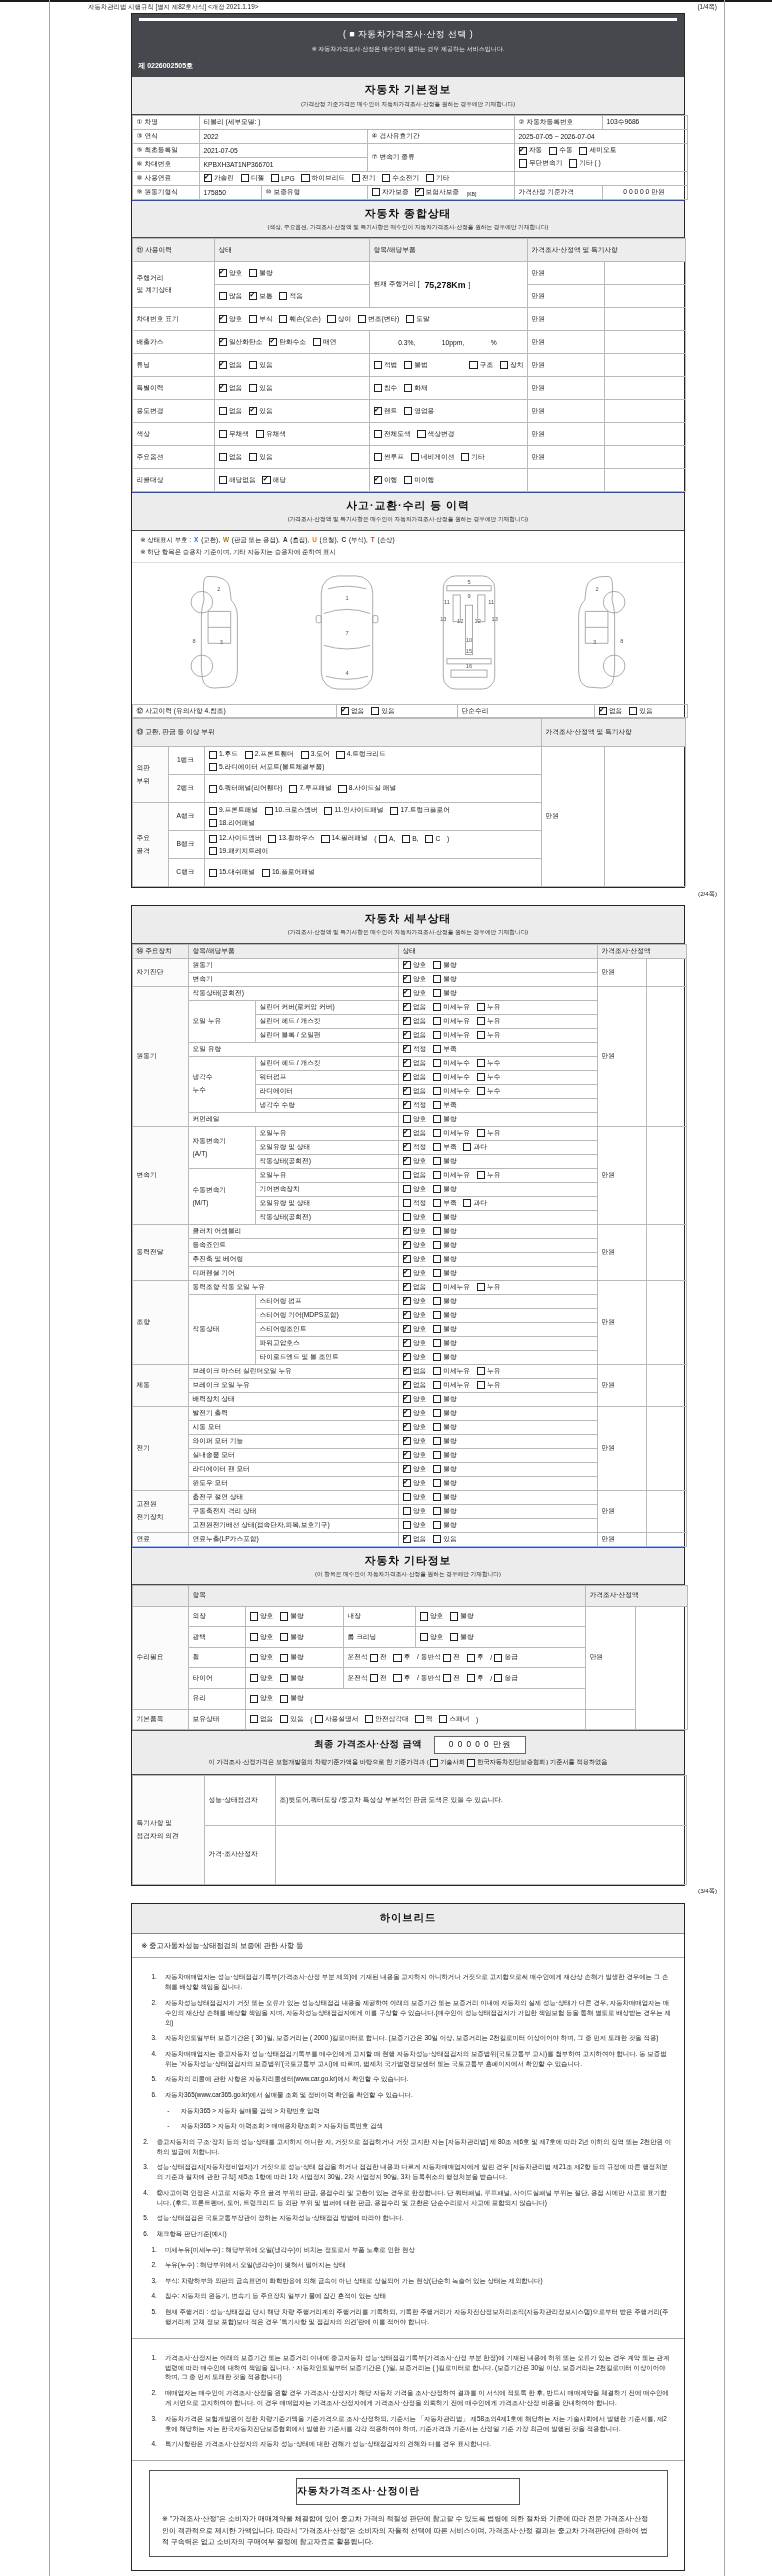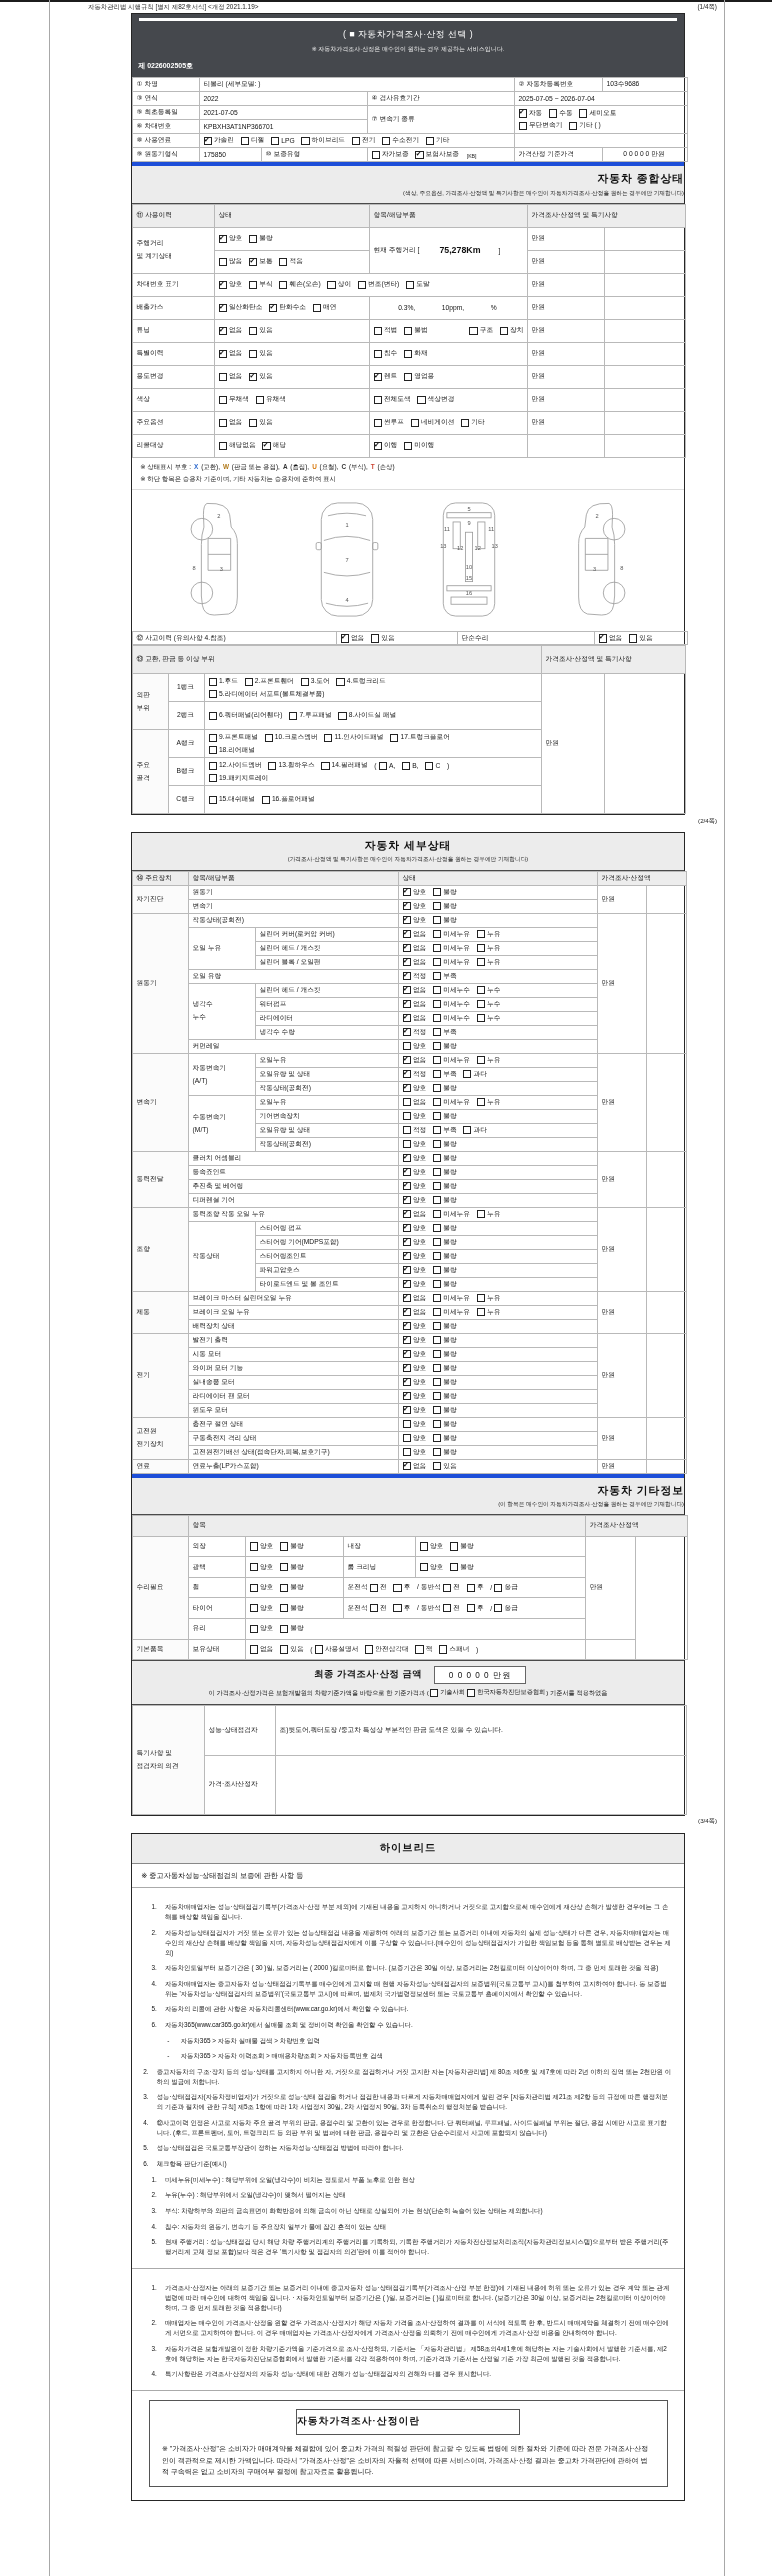--- a/index.html
+++ b/index.html
@@ -15,21 +15,21 @@
 
   .block{border:1.5px solid #262626;background:#fff;}
   .dark{background:#45484d;color:#fff;padding:3.1px 6.2px 6.2px;}
   .dark .stripe{height:2.6px;background:#fff;margin:1px 1px 8.2px;}
   .dark .t1{text-align:center;font-size:15.5px;font-weight:bold;letter-spacing:1.5px;}
   .dark .t2{text-align:center;font-size:8.8px;margin-top:5.7px;letter-spacing:0.5px;}
   .dark .t3{text-align:center;font-size:6px;margin-top:3.6px;color:#f0f0f0;}
   .dark .docno{font-size:7px;font-weight:bold;margin-top:7.2px;}
 
   .sechead{background:#ececec;text-align:center;padding:6.2px 0 5.2px;border-bottom:1px solid #4a4a4a;}
-  .sechead.bt{border-top:4px solid #1d4ed8;text-align:right;}
+  .sechead.bt{border-top:1px solid #1d4ed8;}
   .sechead .h1{font-size:10.8px;font-weight:bold;letter-spacing:1px;}
   .sechead .h2{font-size:5.7px;margin-top:3.1px;color:#222;}
 
   table{border-collapse:collapse;width:100%;table-layout:fixed;}
   td{border:0.5px solid #b9b9b9;font-size:6.7px;padding:1.5px 3.6px;vertical-align:middle;word-break:keep-all;}
   .t-basic tr{height:14px;} .t-overall tr{height:23px;} .t-acc1 tr{height:12.4px;}
   .t-acc2 tr{height:28px;} .t-detail tr{height:14px;} .t-extra tr{height:20.6px;}
   .t-opinion tr{height:50px;} .t-opinion tr:last-child{height:59px;}
   td.hdr{background:#ededed;}
   td.grp{text-align:center;background:#fbfbfb;}
@@ -38,21 +38,21 @@
   td.ctr .cellflex{justify-content:center;}
   td.spread .cellflex{justify-content:space-evenly;}
   .cellflex{display:flex;flex-wrap:wrap;align-items:center;row-gap:1.5px;}
   .opt{display:inline-flex;align-items:center;margin-right:6.7px;white-space:nowrap;}
   .opt:last-child{margin-right:0;}
   .box{width:6.2px;height:6.2px;border:1px solid #222;margin-right:2.1px;position:relative;background:#fff;flex:none;}
   .box.on::after{content:"\2714";position:absolute;left:-0.5px;top:-2.1px;font-size:6.7px;font-weight:bold;color:#111;}
   .brk{flex-basis:100%;height:0.5px;}
   .gap{flex:1;}
   .t{margin-right:2.1px;}
-  .big{font-size:8.8px;font-weight:bold;margin:0 18px;}
+  .big{font-size:8.8px;font-weight:bold;margin:0 3px;}
   .small{font-size:5.2px;color:#222;margin-left:1px;align-self:flex-end;}
 
   .legend{padding:5.2px 8.2px 1px;font-size:6.4px;}
   .legend .row2{margin-top:3.1px;}
   .legend b{font-weight:bold;margin:0 1px 0 3.1px;}
   .diagwrap{display:flex;justify-content:center;gap:14.4px;padding:5.2px 0 7.2px;border-top:0.5px solid #ddd;margin-top:4.1px;}
   .diag{display:block;}
   .diag path,.diag rect,.diag circle,.diag line{fill:none;stroke:#9a9a9a;stroke-width:1.6;}
   .diag text{fill:#555;font-size:11px;font-family:"Liberation Sans",sans-serif;stroke:none;}
 
@@ -89,20 +89,24 @@
   </div>
 
   <div class="block">
     <div class="dark">
       <div class="stripe"></div>
       <div class="t2">( ■ 자동차가격조사·산정 선택 )</div>
       <div class="t3">※ 자동차가격조사·산정은 매수인이 원하는 경우 제공하는 서비스입니다.</div>
       <div class="docno">제 0226002505호</div>
     </div>
 
+    <div class="sechead">
+      <div class="h1">자동차 기본정보</div>
+      <div class="h2">(가격산정 기준가격은 매수인이 자동차가격조사·산정을 원하는 경우에만 기재합니다)</div>
+    </div>
     <table class="t-basic">
       <colgroup>
           <col style="width:67px">
           <col style="width:62px">
           <col style="width:106px">
           <col style="width:147px">
           <col style="width:88px">
           <col style="width:85px">
         </colgroup>
       <tbody>
@@ -684,20 +688,24 @@
             <td>
               <div class="cellflex"></div>
             </td>
             <td>
               <div class="cellflex"></div>
             </td>
           </tr>
         </tbody>
     </table>
 
+    <div class="sechead bt">
+      <div class="h1">사고·교환·수리 등 이력</div>
+      <div class="h2">(가격조사·산정액 및 특기사항은 매수인이 자동차가격조사·산정을 원하는 경우에만 기재합니다)</div>
+    </div>
     <div class="legend">
       <div><span>※ 상태표시 부호 :</span><b style="color: rgb(47, 107, 206);">X</b><span> (교환),</span><b style="color: rgb(176, 120, 24);">W</b><span> (판금 또는 용접),</span><b style="color: rgb(51, 51, 51);">A</b><span> (흠집),</span><b style="color: rgb(217, 120, 10);">U</b><span> (요철),</span><b style="color: rgb(51, 51, 51);">C</b><span> (부식),</span><b style="color: rgb(204, 68, 51);">T</b><span> (손상)</span></div>
       <div class="row2">※ 하단 항목은 승용차 기준이며, 기타 자동차는 승용차에 준하여 표시</div>
     </div>
     <div class="diagwrap">
       <svg class="diag" width="108" height="129" viewBox="0 0 210 250">
         <path d="M72,16 Q112,14 116,38 L119,62 Q131,74 131,94 L131,198 Q131,226 114,231 L86,233 Q66,233 63,214 L61,196 L61,96 Q61,76 66,62 L65,38 Q65,18 72,16 Z"></path>
         <circle cx="62" cy="66" r="21"></circle>
           <circle cx="62" cy="190" r="21"></circle>
         <path d="M74,84 L118,84 L118,146 L74,146 Z"></path>

